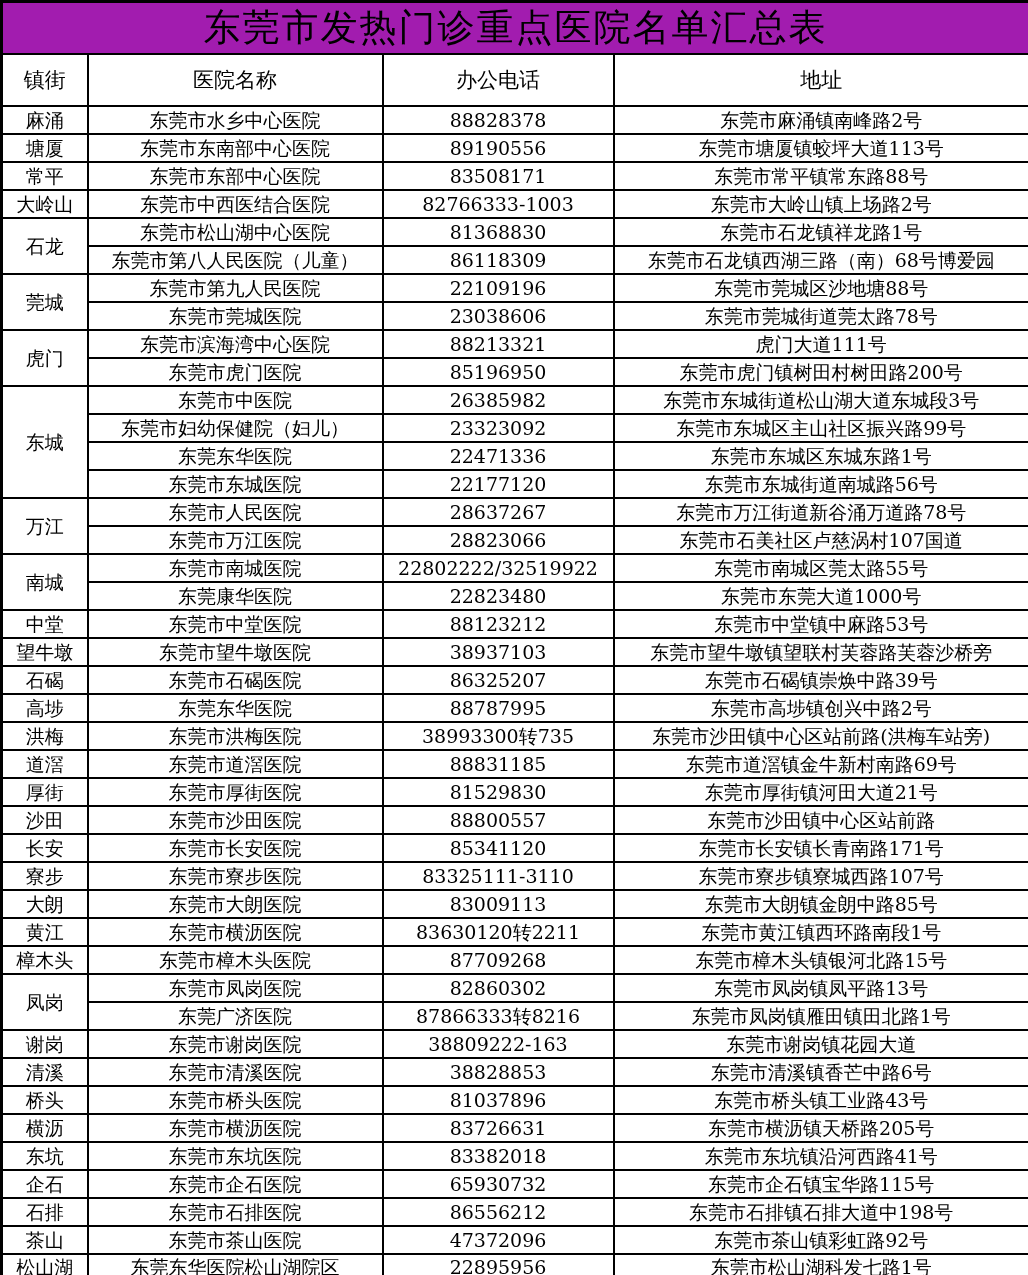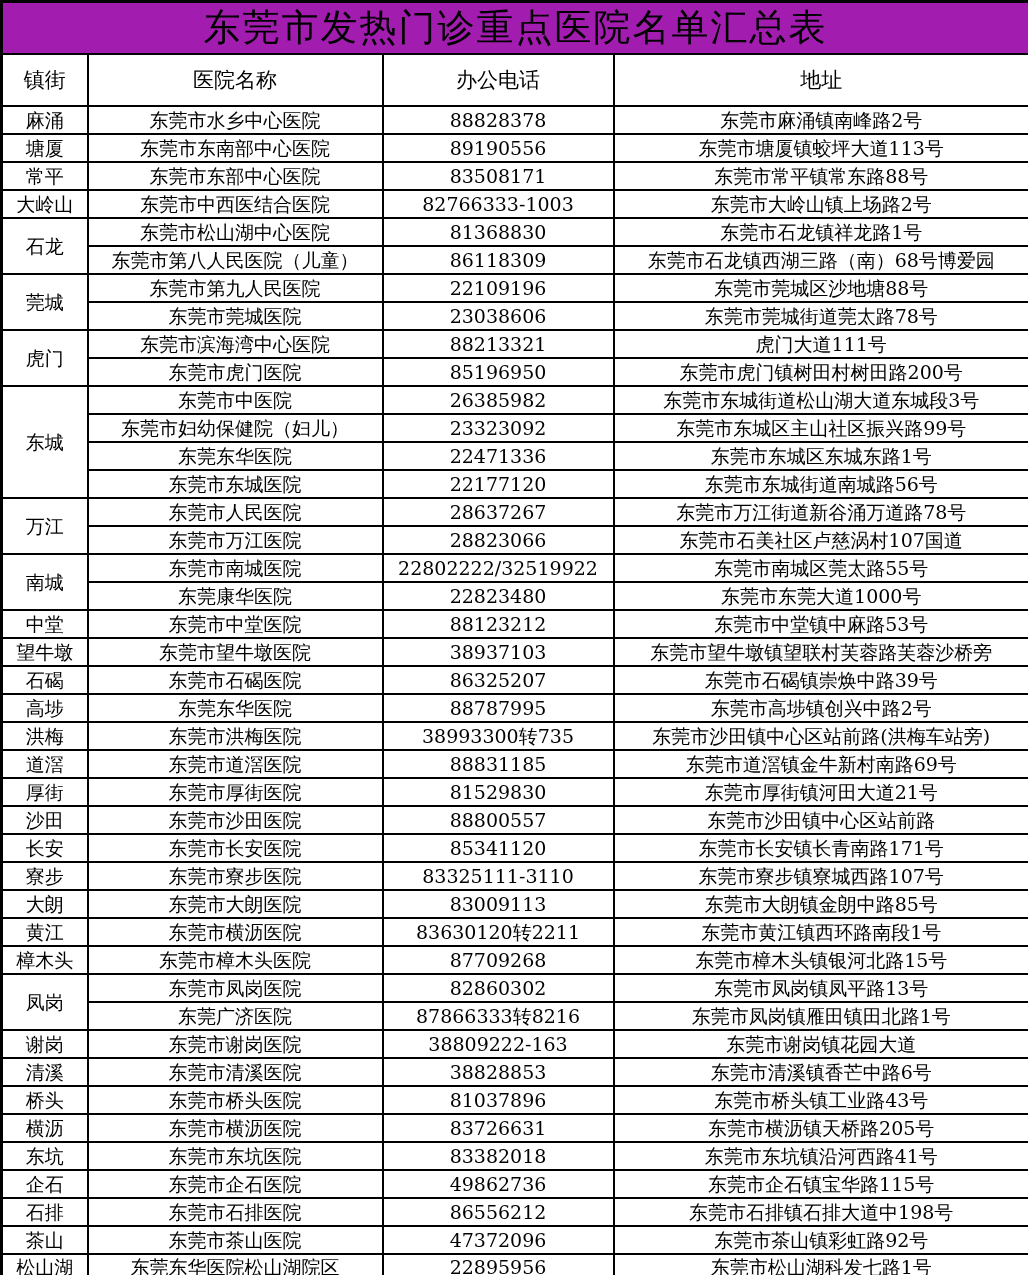--- a/index.html
+++ b/index.html
@@ -291,21 +291,21 @@
       </tr>
       <tr class="data-row">
         <td rowspan="1" class="town-cell">东坑</td>
         <td>东莞市东坑医院</td>
         <td>83382018</td>
         <td>东莞市东坑镇沿河西路41号</td>
       </tr>
       <tr class="data-row">
         <td rowspan="1" class="town-cell">企石</td>
         <td>东莞市企石医院</td>
-        <td>49862736</td>
+        <td>65930732</td>
         <td>东莞市企石镇宝华路115号</td>
       </tr>
       <tr class="data-row">
         <td rowspan="1" class="town-cell">石排</td>
         <td>东莞市石排医院</td>
         <td>86556212</td>
         <td>东莞市石排镇石排大道中198号</td>
       </tr>
       <tr class="data-row">
         <td rowspan="1" class="town-cell">茶山</td>

